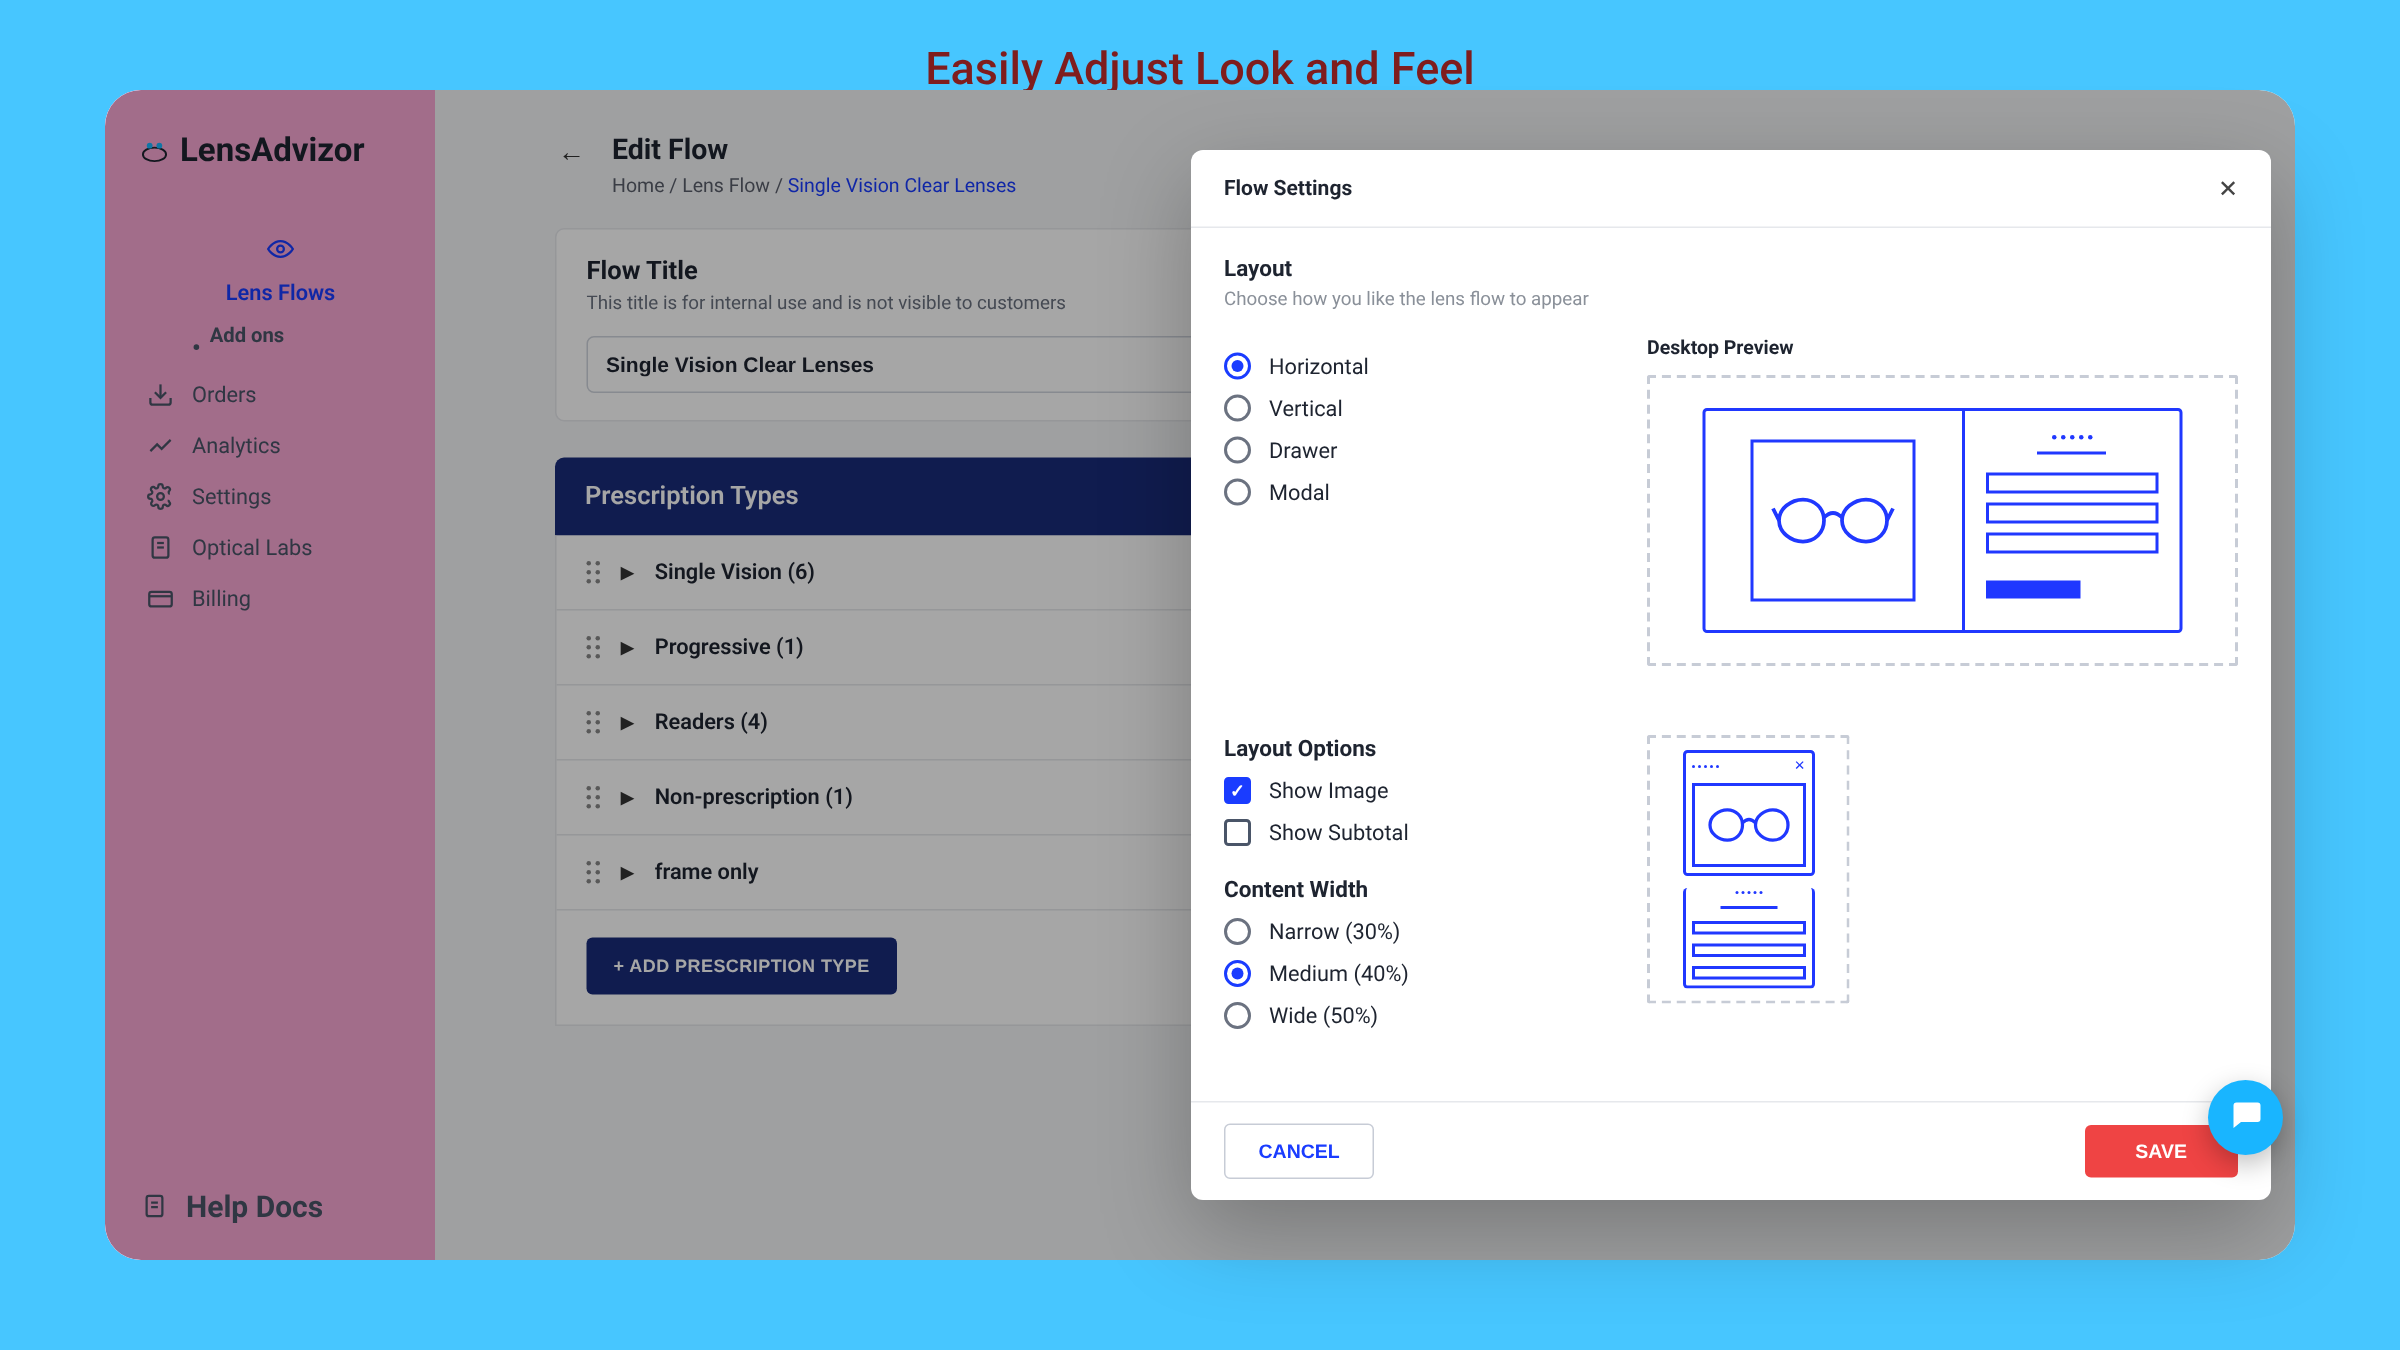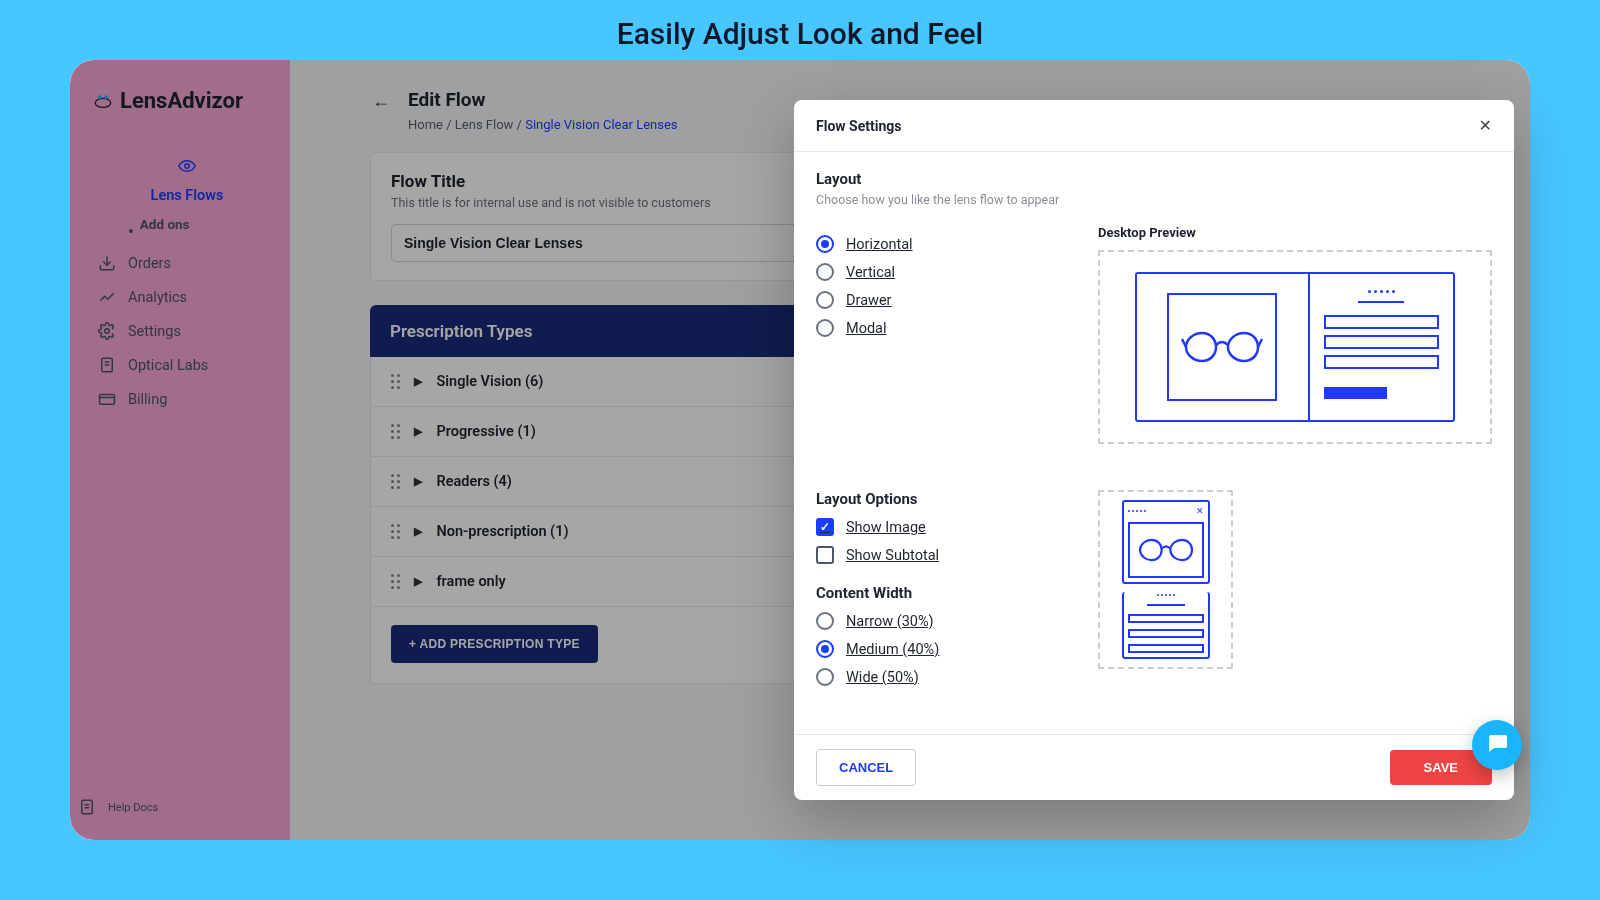--- a/index.html
+++ b/index.html
@@ -6,24 +6,24 @@
   body {
     font-family: -apple-system, BlinkMacSystemFont, "Segoe UI", Roboto, sans-serif;
     background: #47c6ff;
     width: 1600px;
     height: 900px;
     overflow: hidden;
     position: relative;
   }
   .banner {
     text-align: center;
-    color: #0f172a;
+    color: #7f1d1d;
     font-size: 30px;
     font-weight: 500;
-    padding: 16px 0 8px 0;
+    padding: 29px 0 8px 0;
   }
   .window {
     position:absolute;
     left:70px; top:60px;
     width:1460px; height:780px;
     background:#f5f6f8;
     border-radius:24px;
     overflow:hidden;
   }
   .scrim{
@@ -54,23 +54,23 @@
   }
   .nav-item.active{ color:#1a3cff; font-weight:600;flex-direction:column;}
   .nav-sub{
     font-size:13.5px; color:#4a5568;
     padding:4px 0 4px 34px;
     display:flex; align-items:flex-end; gap:6px;font-weight:bold;
   }
   .nav-sub::before{content:"•"; font-size:16px; line-height:0;}
   .ico{width:18px;height:18px;display:inline-flex;align-items:center;justify-content:center;flex:none}
   .help-docs{
-    position:absolute; bottom:24px; left:8px;
+    position:absolute; bottom:24px; left:24px;
     display:flex;align-items:center;gap:12px;
-    font-size:11px;color:#4a5568;
+    font-size:20px;color:#4a5568;font-weight:bold;
   }
   
   .main{
     position:absolute;
     left:240px; top:0; right:0; bottom:0;
     padding:28px 60px 20px 60px;
   }
   .page-header{
     display:flex; align-items:flex-start; gap:16px;
     margin-bottom:20px;
@@ -135,21 +135,21 @@
     flex:1;overflow:auto;padding:18px 22px 6px 22px;
     display:grid;
     grid-template-columns: 260px 1fr;
     column-gap:22px;
     row-gap:8px;
     align-content:start;
   }
   .section-h{font-size:15px;font-weight:700;color:#1e2430;}
   .section-sub{font-size:12.5px;color:#8a9099;margin-top:4px;margin-bottom:10px;}
   .full{grid-column:1 / -1}
-  .radio,.check{display:flex;align-items:center;gap:12px;font-size:14.5px;color:#1e2430;margin:10px 0;text-decoration:underline;}
+  .radio,.check{display:flex;align-items:center;gap:12px;font-size:14.5px;color:#1e2430;margin:10px 0;}
   .r-outer{width:18px;height:18px;border:2px solid #1a3cff;border-radius:50%;position:relative;flex:none}
   .r-outer.off{border-color:#6b7280}
   .r-outer.on::after{content:"";position:absolute;inset:3px;background:#1a3cff;border-radius:50%;}
   .c-box{width:18px;height:18px;border:2px solid #1a3cff;border-radius:3px;display:flex;align-items:center;justify-content:center;flex:none}
   .c-box.off{border-color:#4a5568}
   .c-box.on{background:#1a3cff;color:#fff;font-size:12px;font-weight:900}
   .preview-label{font-size:13px;font-weight:700;color:#1e2430;margin-bottom:10px;}
   .preview-box{
     border:2px dashed #c7ccd6;border-radius:2px;
     min-height:180px;display:flex;align-items:center;justify-content:center;

